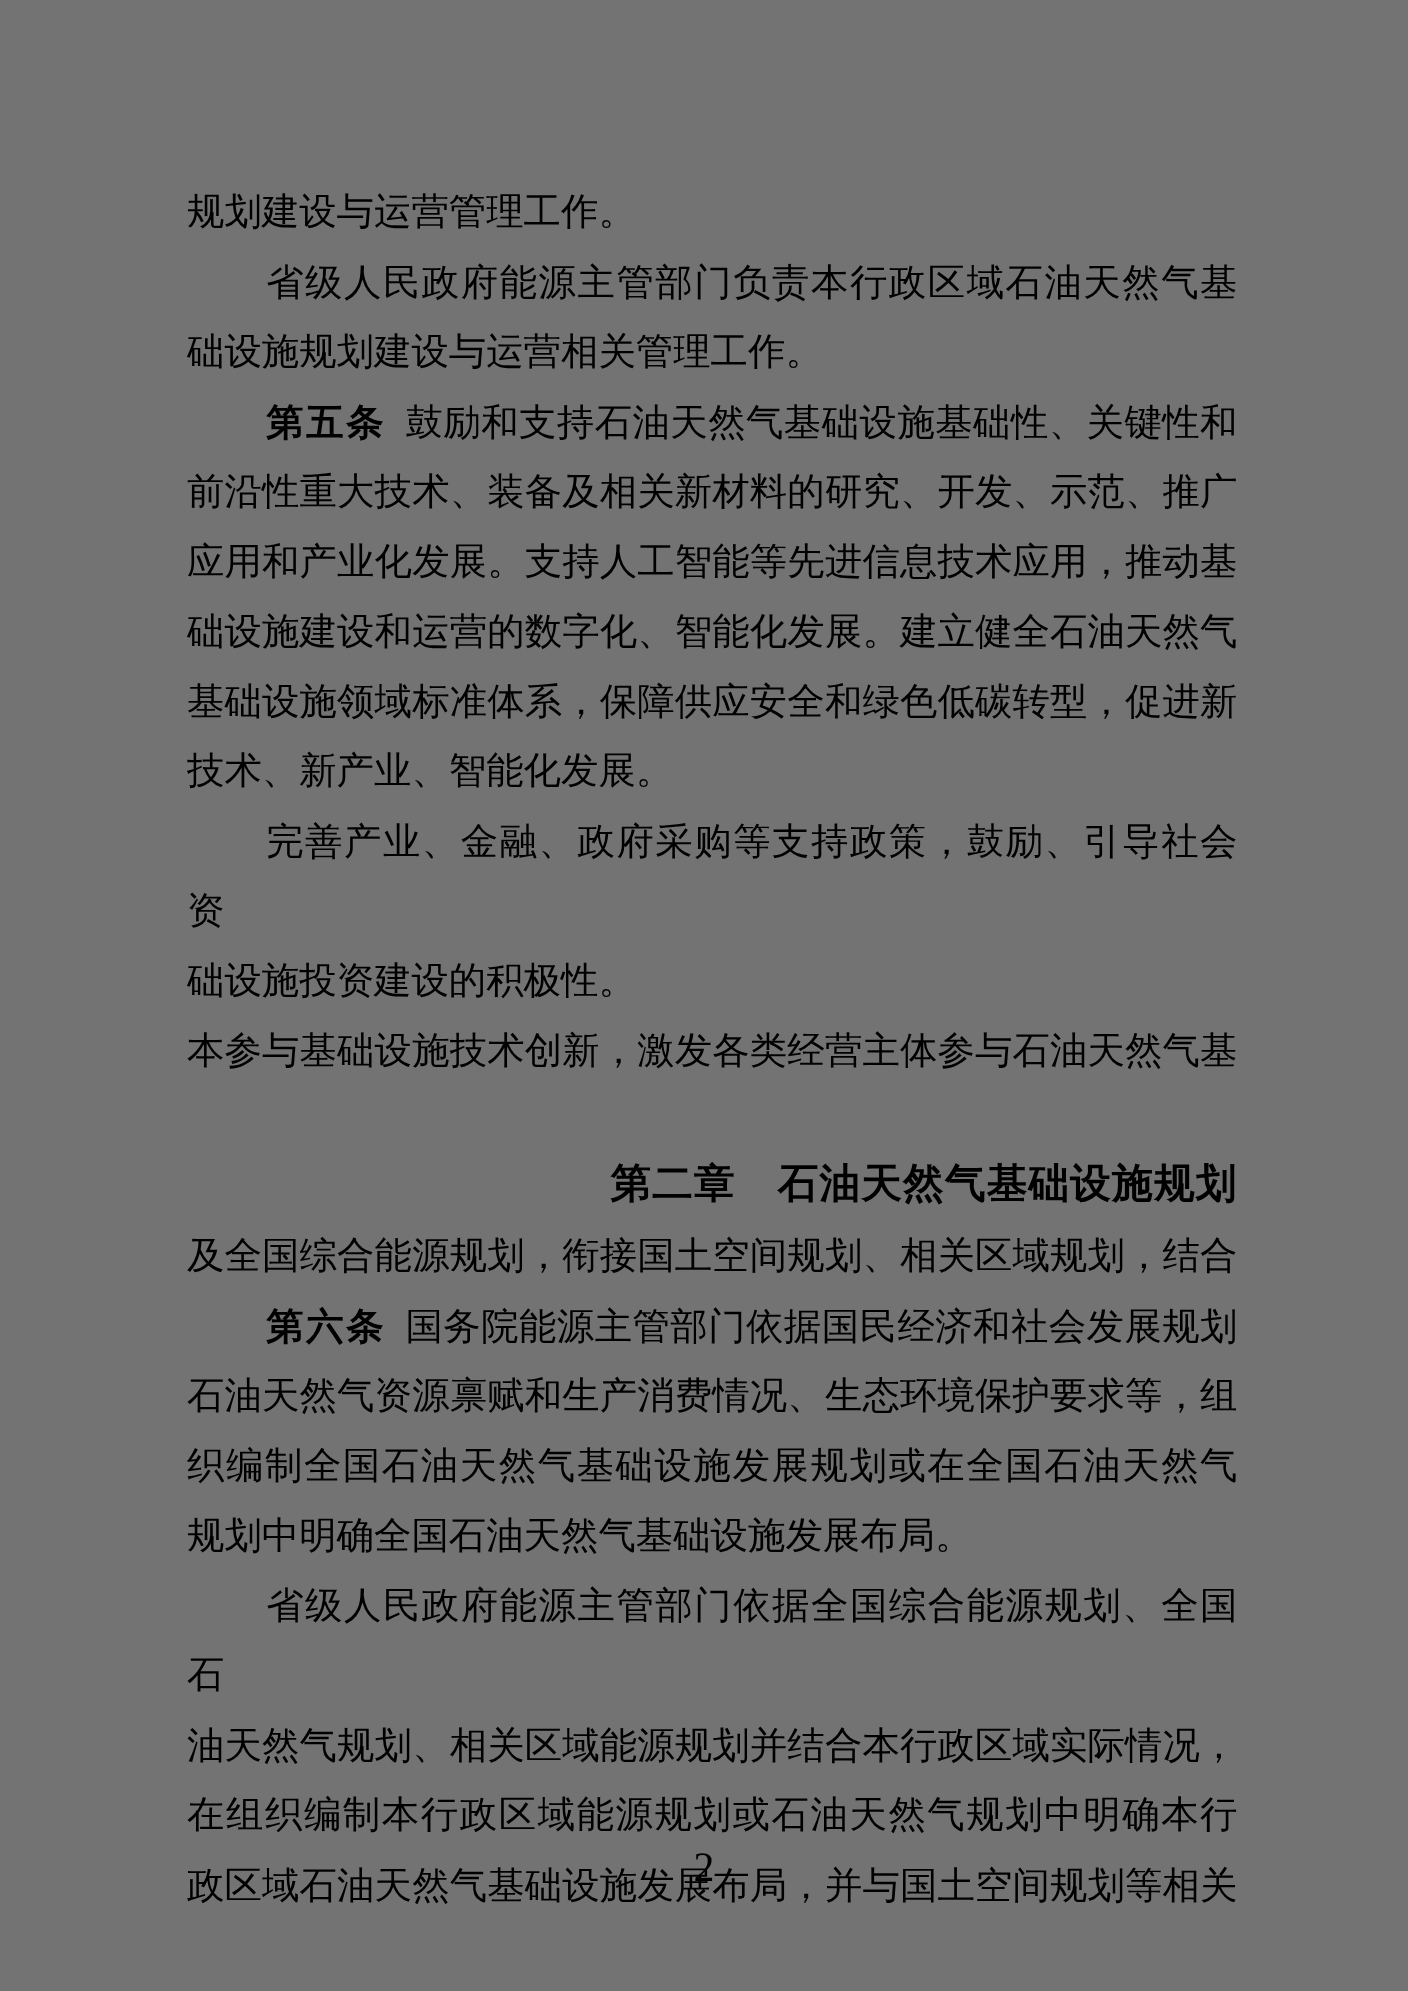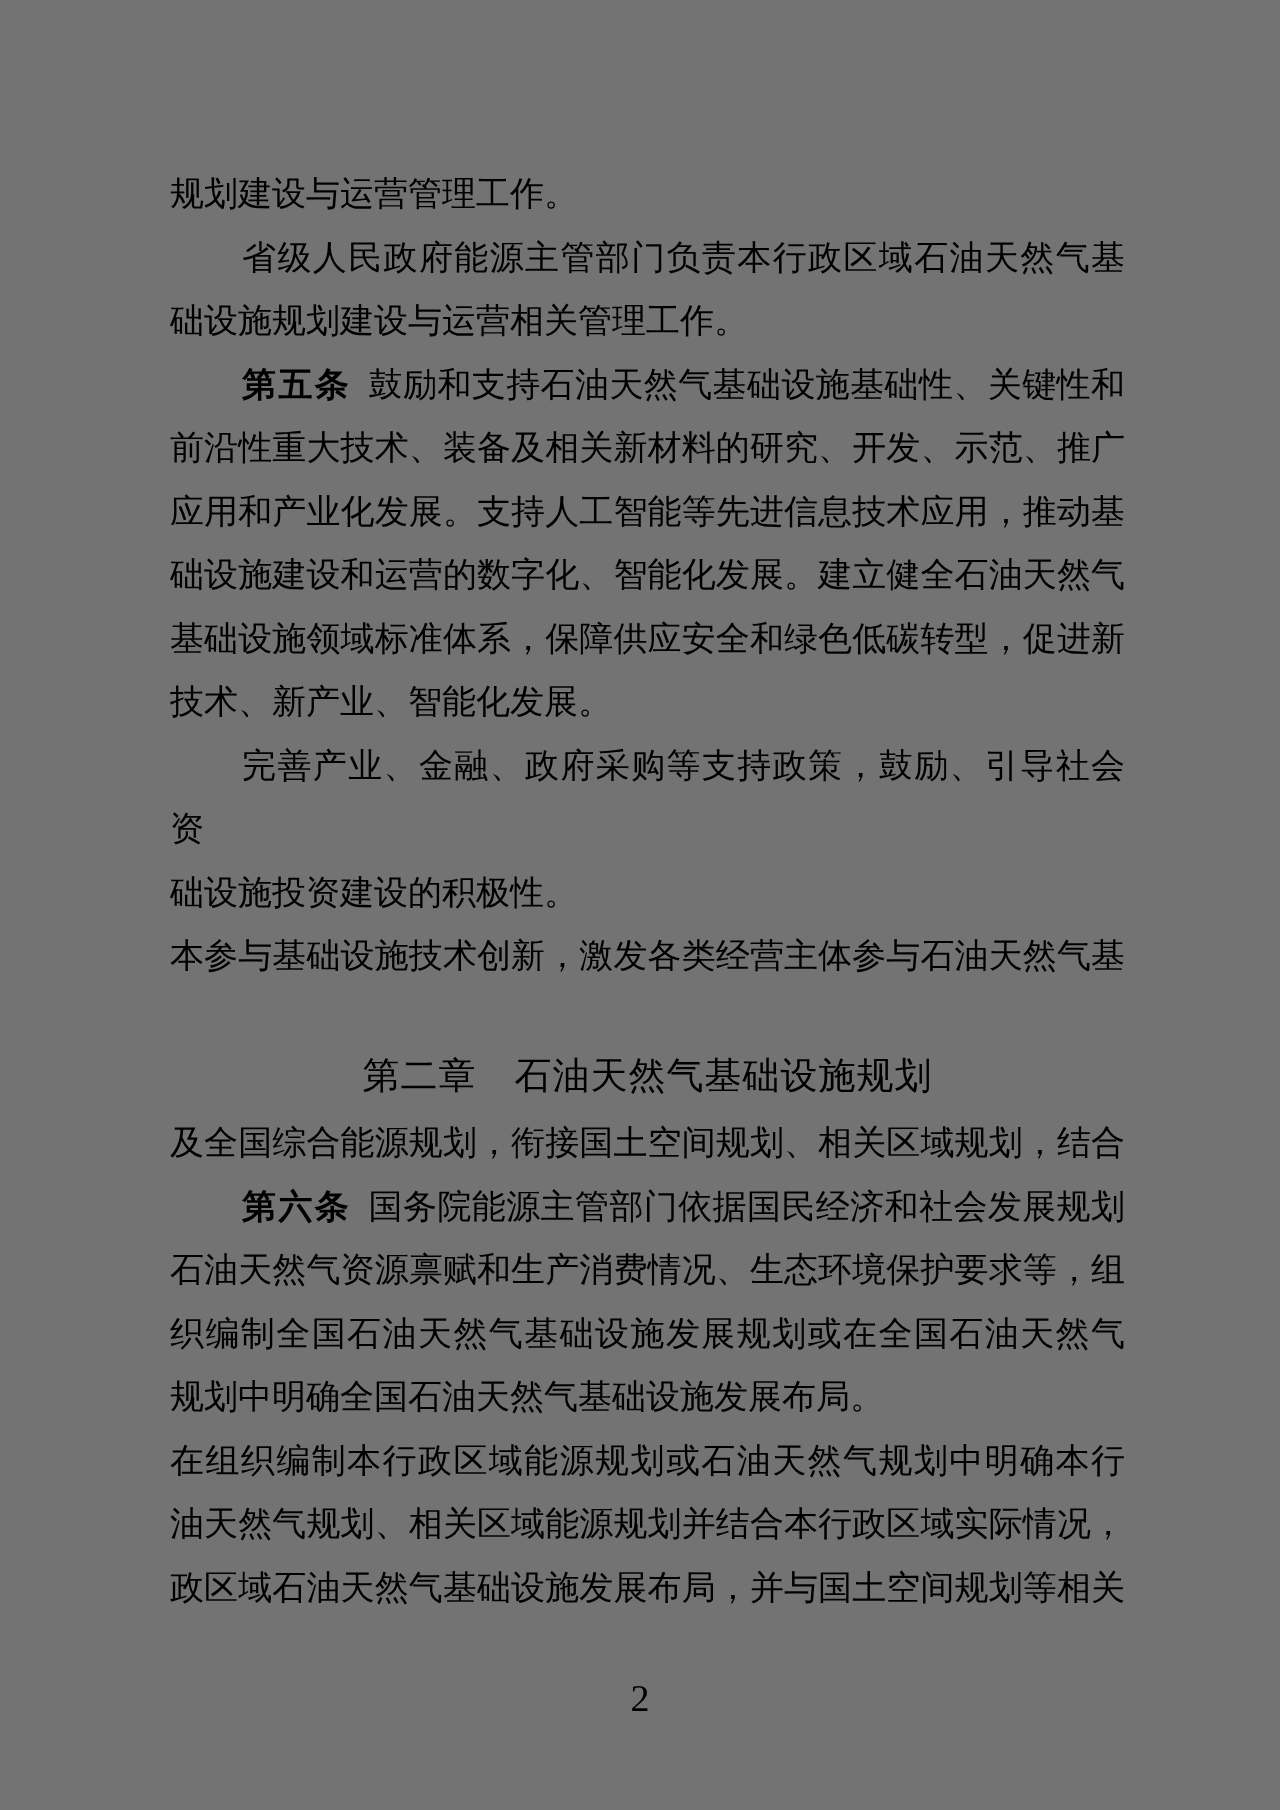--- a/index.html
+++ b/index.html
@@ -36,23 +36,23 @@
   }
   .indent {
     text-indent: 72px;
   }
   .article-no {
     font-family: "Liberation Sans", "DejaVu Sans", sans-serif;
     font-weight: 700;
     letter-spacing: 2px;
   }
   .heading {
-    text-align: center;
+    text-align: right;
     font-family: "Liberation Sans", "DejaVu Sans", sans-serif;
-    font-weight: 400;
+    font-weight: 700;
     font-size: 37px;
     margin-top: 56px;
     margin-bottom: 4px;
     letter-spacing: 1px;
   }
   .page-number {
     position: absolute;
     top: 1676px;
     left: 0;
     width: 100%;
@@ -78,18 +78,19 @@
       <div class="line">技术、新产业、智能化发展。</div>
       <div class="line justify indent">完善产业、金融、政府采购等支持政策，鼓励、引导社会资</div>
       <div class="line">础设施投资建设的积极性。</div>
       <div class="line justify">本参与基础设施技术创新，激发各类经营主体参与石油天然气基</div>
       <div class="line heading">第二章　石油天然气基础设施规划</div>
       <div class="line justify">及全国综合能源规划，衔接国土空间规划、相关区域规划，结合</div>
       <div class="line justify indent"><span class="article-no">第六条</span> 国务院能源主管部门依据国民经济和社会发展规划</div>
       <div class="line justify">石油天然气资源禀赋和生产消费情况、生态环境保护要求等，组</div>
       <div class="line justify">织编制全国石油天然气基础设施发展规划或在全国石油天然气</div>
       <div class="line">规划中明确全国石油天然气基础设施发展布局。</div>
+      <div class="line justify indent">省级人民政府能源主管部门依据全国综合能源规划、全国石</div>
+      <div class="line justify">油天然气规划、相关区域能源规划并结合本行政区域实际情况，</div>
       <div class="line justify">在组织编制本行政区域能源规划或石油天然气规划中明确本行</div>
-      <div class="line justify">油天然气规划、相关区域能源规划并结合本行政区域实际情况，</div>
       <div class="line justify">政区域石油天然气基础设施发展布局，并与国土空间规划等相关</div>
     </div>
   <div class="page-number">2</div>
 </div>
 
 </body></html>

